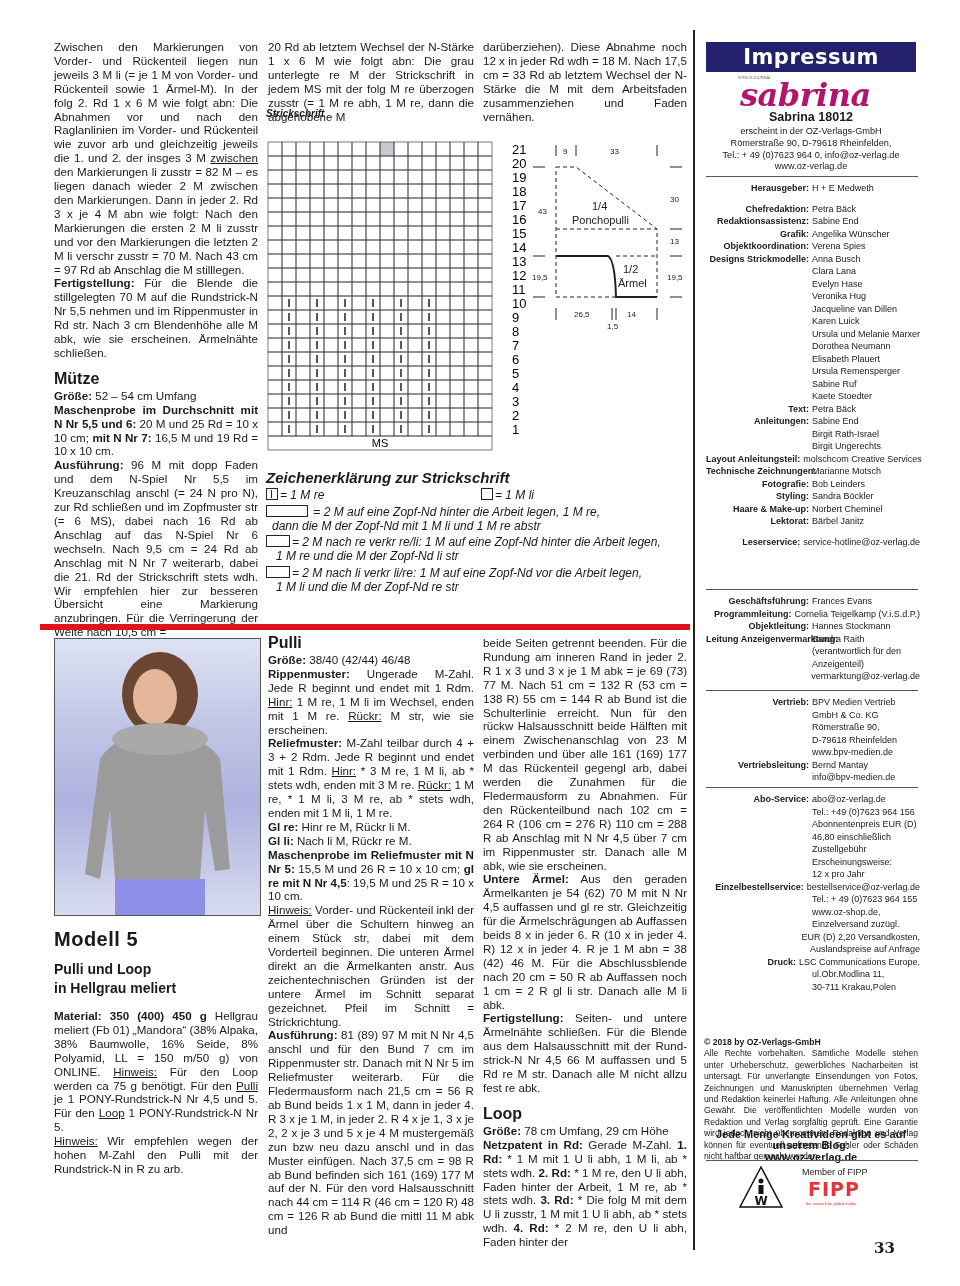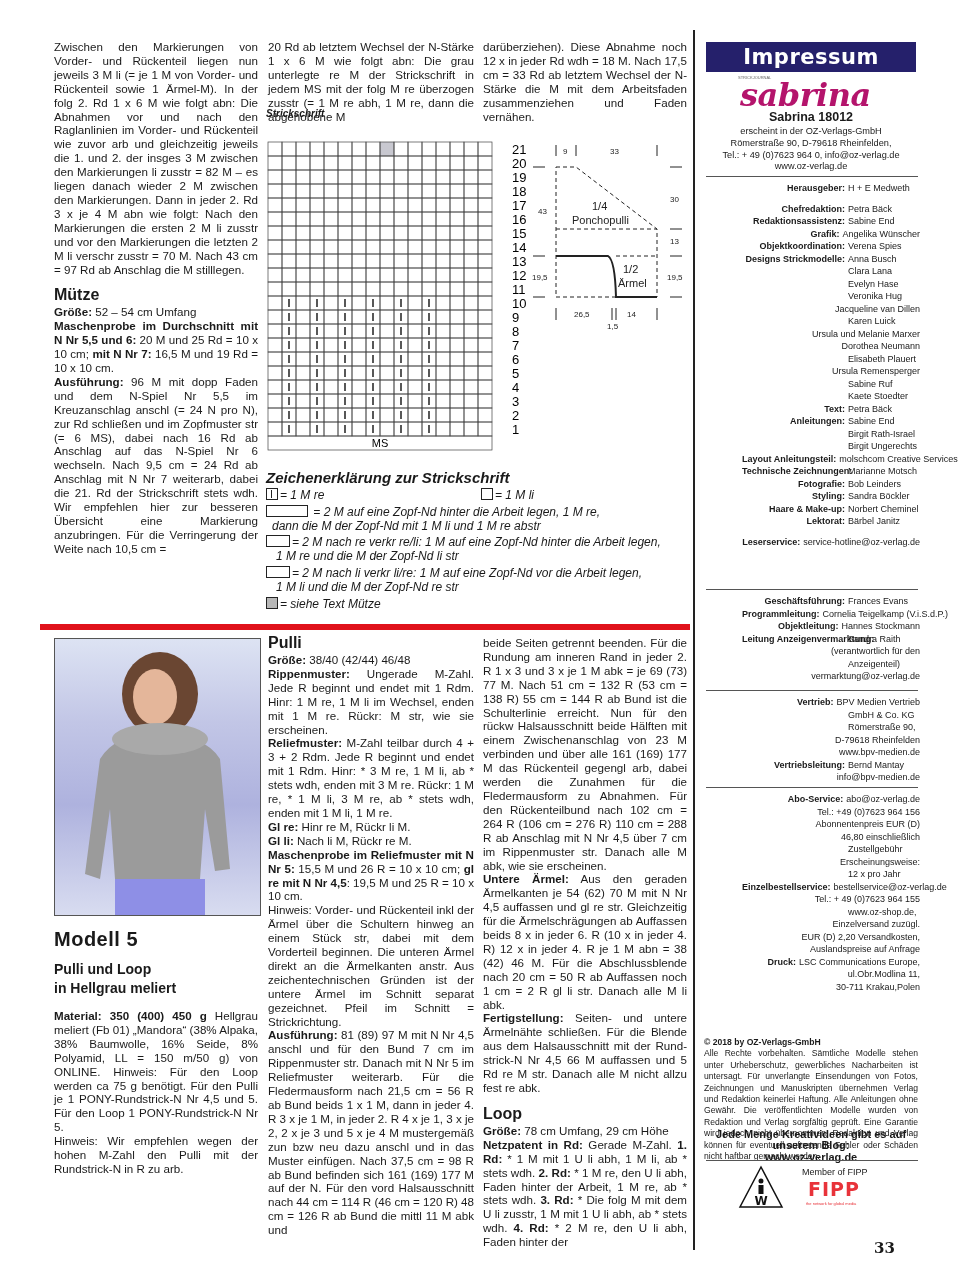--- a/index.html
+++ b/index.html
@@ -1,55 +1,56 @@
 <!DOCTYPE html>
 <html><head>
 <meta charset="utf-8">
 <style>
   html,body{margin:0;padding:0;background:#fff;}
   body{width:960px;height:1286px;position:relative;overflow:hidden;font-family:"Liberation Sans",sans-serif;color:#1a1a1a;}
   .col{position:absolute;font-size:11.6px;line-height:13.9px;text-align:justify;}
   .col p{margin:0;}
   .col b{font-weight:bold;}
-  .u{}
+  .u{text-decoration:underline;}
   h3.sec{font-size:16px;font-weight:bold;margin:6px 0 1px 0;line-height:18px;}
   .chart-title{position:absolute;left:266px;top:108px;font-size:10px;font-weight:bold;font-style:italic;}
   .legend-title{position:absolute;left:266px;top:469px;font-size:15px;font-weight:bold;font-style:italic;}
   .legend{position:absolute;left:266px;top:488px;width:420px;font-size:12px;font-style:italic;line-height:13.8px;}
   .legend .row{position:relative;margin-bottom:2px;}
   .sym{display:inline-block;border:1px solid #222;height:10px;vertical-align:-1px;margin-right:2px;position:relative;}
   .vrule{position:absolute;left:693px;top:30px;width:2px;height:1220px;background:#222;}
   .redbar{position:absolute;left:40px;top:624px;width:650px;height:6px;background:#e0121b;}
   .imp-head{position:absolute;left:706px;top:42px;width:210px;height:30px;background:#25206b;color:#fff;font-family:"DejaVu Sans",sans-serif;font-weight:bold;font-size:21px;text-align:center;line-height:30px;letter-spacing:0.5px;}
   .logo{position:absolute;left:740px;top:76px;font-family:"DejaVu Serif",serif;font-style:italic;font-weight:bold;font-size:32px;color:#b4146c;letter-spacing:-0.5px;}
   .logo-small{position:absolute;left:738px;top:75px;font-size:4px;color:#666;}
   .imp-issue{position:absolute;left:706px;top:110px;width:210px;text-align:center;font-weight:bold;font-size:12.5px;}
   .imp-addr{position:absolute;left:706px;top:126px;width:210px;text-align:center;font-size:9.2px;line-height:11.8px;}
   .imp-rule{position:absolute;left:706px;width:212px;height:1px;background:#555;}
   .imp-list{position:absolute;left:706px;width:214px;font-size:9px;line-height:12.5px;}
-  .imp-list .r{display:flex;margin-left:36px;}
+  .imp-list .r{display:flex;}
   .imp-list .k{width:103px;text-align:right;font-weight:bold;padding-right:3px;white-space:nowrap;}
   .imp-list .v{flex:1;white-space:nowrap;}
   .copy{position:absolute;left:704px;top:997px;width:214px;font-size:8.6px;line-height:11.4px;text-align:justify;}
   .copy .ct{font-weight:bold;margin-top:40px;}
   .blog{position:absolute;left:704px;top:1129px;width:214px;text-align:center;font-weight:bold;font-size:11px;line-height:11.4px;}
   .photo{position:absolute;left:54px;top:638px;width:205px;height:276px;border:1px solid #555;overflow:hidden;
     background:linear-gradient(180deg,#dde3f3 0%,#c2c6e6 30%,#aeb2de 60%,#d8dcf0 100%);}
   .modell{position:absolute;left:54px;top:928px;font-family:Liberation Sans, sans-serif;font-weight:bold;font-size:20px;letter-spacing:0.5px;}
   .subtitle{position:absolute;left:54px;top:960px;font-weight:bold;font-size:14px;line-height:19px;}
   .page-no{position:absolute;left:874px;top:1239px;font-family:"DejaVu Serif",serif;font-weight:bold;font-size:15px;}
   .fipp-text{position:absolute;left:802px;top:1167px;font-size:9px;}
   .fipp-logo{position:absolute;left:808px;top:1178px;font-family:"DejaVu Sans",sans-serif;font-weight:bold;font-size:19px;color:#e8333a;letter-spacing:1px;}
   .fipp-tag{position:absolute;left:806px;top:1201px;font-size:4px;color:#e8333a;}
 </style>
 </head>
 <body>
 
 <div class="col" style="left:54px;top:40px;width:204px;">
   <p><span>Zwischen den Markierungen von Vorder- und Rückenteil liegen nun jeweils 3 M li (= je 1 M von Vorder- und Rückenteil sowie 1 Ärmel-M). In der folg 2. Rd 1 x 6 M wie folgt abn: Die Abnahmen vor und nach den Raglanlinien im Vorder- und Rückenteil wie zuvor arb und gleichzeitig jeweils die 1. und 2. der insges 3 M </span><span class="u">zwischen</span><span> den Markierungen li zusstr = 82 M – es liegen danach wieder 2 M zwischen den Markierungen. Dann in jeder 2. Rd 3 x je 4 M abn wie folgt: Nach den Markierungen die ersten 2 M li zusstr und vor den Markierungen die letzten 2 M li verschr zusstr = 70 M. Nach 43 cm = 97 Rd ab Anschlag die M stilllegen.</span></p>
+  <p><b>Fertigstellung:</b><span> Für die Blende die stillgelegten 70 M auf die Rundstrick-N Nr 5,5 nehmen und im Rippenmuster in Rd str. Nach 3 cm Blendenhöhe alle M abk, wie sie erscheinen. Ärmelnähte schließen.</span></p>
   <h3 class="sec" style="margin-top:10px;">Mütze</h3>
   <p><b>Größe:</b><span> 52 – 54 cm Umfang</span></p>
   <p><b>Maschenprobe im Durchschnitt mit N Nr 5,5 und 6:</b><span> 20 M und 25 Rd = 10 x 10 cm; </span><b>mit N Nr 7:</b><span> 16,5 M und 19 Rd = 10 x 10 cm.</span></p>
   <p><b>Ausführung:</b><span> 96 M mit dopp Faden und dem N-Spiel Nr 5,5 im Kreuzanschlag anschl (= 24 N pro N), zur Rd schließen und im Zopfmuster str (= 6 MS), dabei nach 16 Rd ab Anschlag auf das N-Spiel Nr 6 wechseln. Nach 9,5 cm = 24 Rd ab Anschlag mit N Nr 7 weiterarb, dabei die 21. Rd der Strickschrift stets wdh. Wir empfehlen hier zur besseren Übersicht eine Markierung anzubringen. Für die Verringerung der Weite nach 10,5 cm =</span></p>
 </div>
 
 <div class="col" style="left:268px;top:40px;width:206px;">
   <p>20 Rd ab letztem Wechsel der N-Stärke 1 x 6 M wie folgt abn: Die grau unterlegte re M der Strickschrift in jedem MS mit der folg M re überzogen zusstr (= 1 M re abh, 1 M re, dann die abgehobene M</p>
 </div>
 
@@ -534,23 +535,20 @@
     <span style="padding-left:6px;">dann die M der Zopf-Nd mit 1 M li und 1 M re abstr</span>
   </div>
   <div class="row">
     <span class="sym" style="width:22px;"></span><span>= 2 M nach re verkr re/li: 1 M auf eine Zopf-Nd hinter die Arbeit legen,</span><br>
     <span style="padding-left:10px;">1 M re und die M der Zopf-Nd li str</span>
   </div>
   <div class="row">
     <span class="sym" style="width:22px;"></span><span>=  2 M nach li verkr li/re: 1 M auf eine Zopf-Nd vor die Arbeit legen,</span><br>
     <span style="padding-left:10px;">1 M li und die M der Zopf-Nd re str</span>
   </div>
-  <div class="row">
-    <span class="sym" style="width:10px;background:#b8b8b8;"></span><span>= siehe Text Mütze</span>
-  </div>
 </div>
 
 <div class="vrule"></div>
 <div class="redbar"></div>
 
 <div class="photo">
   <svg width="205" height="276">
     <ellipse cx="105" cy="55" rx="38" ry="42" fill="#6a4632"></ellipse>
     <ellipse cx="100" cy="58" rx="22" ry="28" fill="#e4b69a"></ellipse>
     <path d="M45 120 Q60 95 100 95 Q150 95 165 120 L175 230 L160 232 L150 170 L145 240 L60 240 L55 170 L45 240 L30 235 Z" fill="#9b9b9b"></path>

